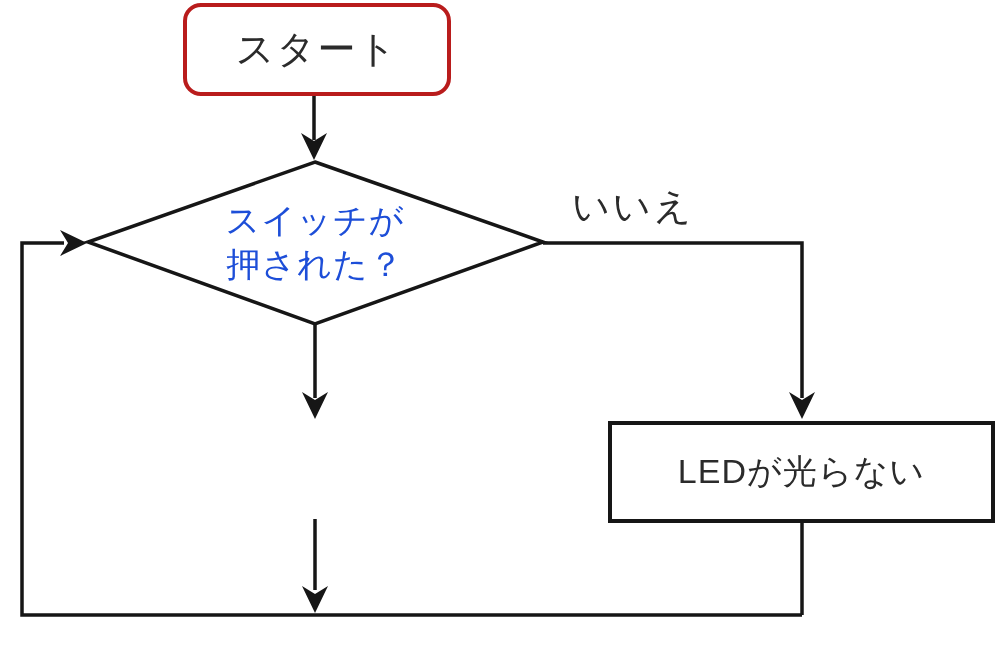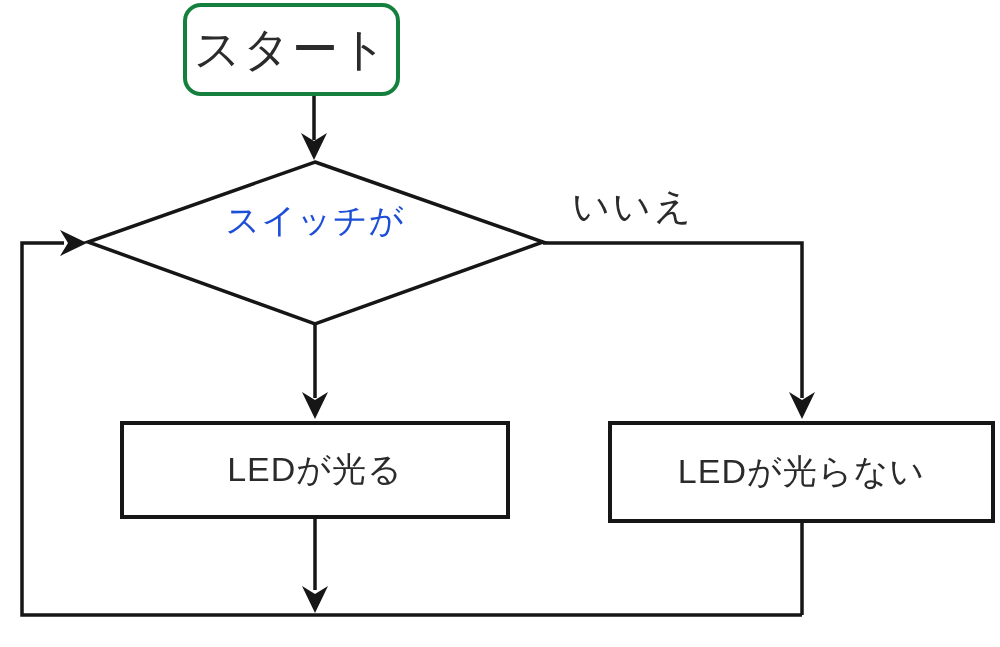--- a/index.html
+++ b/index.html
@@ -28,25 +28,25 @@
     align-items: center;
     justify-content: center;
     text-align: center;
     box-sizing: border-box;
     background: #ffffff;
     color: #2b2b2b;
   }
   .terminator {
     left: 183px;
     top: 3px;
-    width: 217px;
+    width: 268px;
     height: 93px;
-    border: 4px solid #15803d;
+    border: 4px solid #b91c1c;
     border-radius: 18px;
-    font-size: 46px;
+    font-size: 38px;
     letter-spacing: 2px;
   }
   .process {
     border: 4px solid #161616;
     font-size: 34px;
     letter-spacing: 1px;
   }
   #node-led-on {
     left: 120px;
     top: 421px;
@@ -111,25 +111,23 @@
     <polyline points="802,615 22,615 22,243 64,243" fill="none" stroke="#161616" stroke-width="3.5"></polyline>
     <path d="M87,243 L60,230 L68,243 L60,256 Z" fill="#161616"></path>
   </svg>
 
   <div class="node terminator" id="node-start">
     <span>スタート</span>
   </div>
 
   <div class="decision-text">
     <div>スイッチが</div>
+    <div>押された？</div>
   </div>
 
   <div class="edge-label" id="label-no">いいえ</div>
 
-  <div class="node process" id="node-led-on">
-    <span>LEDが光る</span>
-  </div>
 
   <div class="node process" id="node-led-off">
     <span>LEDが光らない</span>
   </div>
 
 </div>
 
 </body></html>

